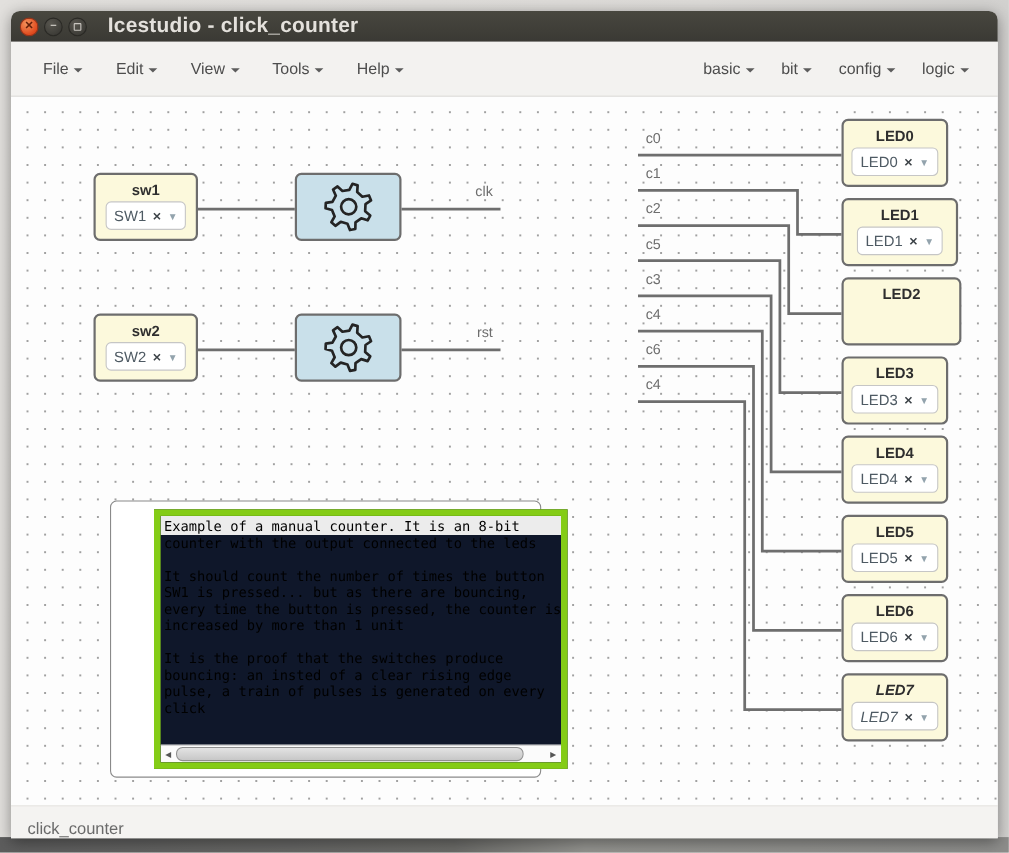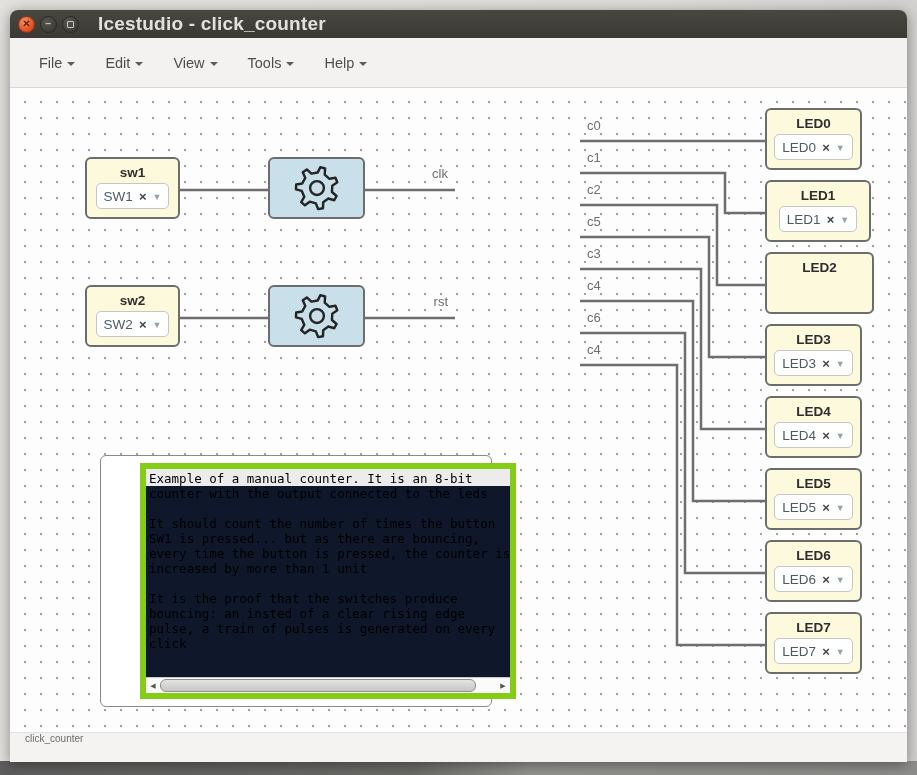--- a/index.html
+++ b/index.html
@@ -78,21 +78,21 @@
   .hscroll { height:16px; display:flex; align-items:stretch; border-top:1px solid #c9c9c9;
     background:#fbfbfb; }
   .hs-arrow { width:14px; display:flex; align-items:center; justify-content:center;
     font-size:7px; color:#555; }
   .hs-track { flex:1; position:relative; margin:1px 0; }
   .hs-thumb { position:absolute; left:0; top:0; height:100%; width:94%;
     background:linear-gradient(#e3e3e3,#c7c7c7); border:1px solid #8f8f8f; border-radius:6px; }
 
   
   .statusbar { height:30px; background:#f4f3f1; border-top:1px solid #e3e1de;
-    display:flex; align-items:flex-start; padding-left:15px; font-size:10px; color:#6a6a6a; }
+    display:flex; align-items:flex-end; padding-left:15px; font-size:15px; color:#6a6a6a; }
 </style>
 </head>
 <body>
 
 <div class="desktop-strip"></div>
 
 <div class="window">
 
   <div class="titlebar">
     <span class="winbtn btn-close">✕</span>
@@ -117,20 +117,38 @@
         <span class="caret"></span>
       </span>
     <span class="menu-item">
         <span>Tools</span>
         <span class="caret"></span>
       </span>
     <span class="menu-item">
         <span>Help</span>
         <span class="caret"></span>
       </span>
+    <span class="menu-right">
+      <span class="menu-item">
+          <span>basic</span>
+          <span class="caret"></span>
+        </span>
+      <span class="menu-item">
+          <span>bit</span>
+          <span class="caret"></span>
+        </span>
+      <span class="menu-item">
+          <span>config</span>
+          <span class="caret"></span>
+        </span>
+      <span class="menu-item">
+          <span>logic</span>
+          <span class="caret"></span>
+        </span>
+    </span>
   </div>
 
   <div class="canvas">
 
     <svg class="wires" width="897" height="644">
       <polyline points="170,102 258,102"></polyline>
       <polyline points="355,102 445,102"></polyline>
       <polyline points="170,230 258,230"></polyline>
       <polyline points="355,230 445,230"></polyline>
       <polyline points="570,53 755,53"></polyline>
@@ -233,21 +251,21 @@
       </div>
     </div>
     <div class="block block-yellow" style="left:755px; top:452px; width:97px;">
       <div class="block-title">LED6</div>
       <div class="select">
         <span class="sel-val">LED6</span>
         <span class="sel-x">×</span>
         <span class="sel-caret">▼</span>
       </div>
     </div>
-    <div class="block block-yellow" style="left:755px; top:524px; width:97px;">
+    <div class="block block-yellow" style="left:755px; top:524px; width:97px;font-style:italic;">
       <div class="block-title">LED7</div>
       <div class="select">
         <span class="sel-val">LED7</span>
         <span class="sel-x">×</span>
         <span class="sel-caret">▼</span>
       </div>
     </div>
 
     <div class="comment-box">
       <div class="comment-inner">

